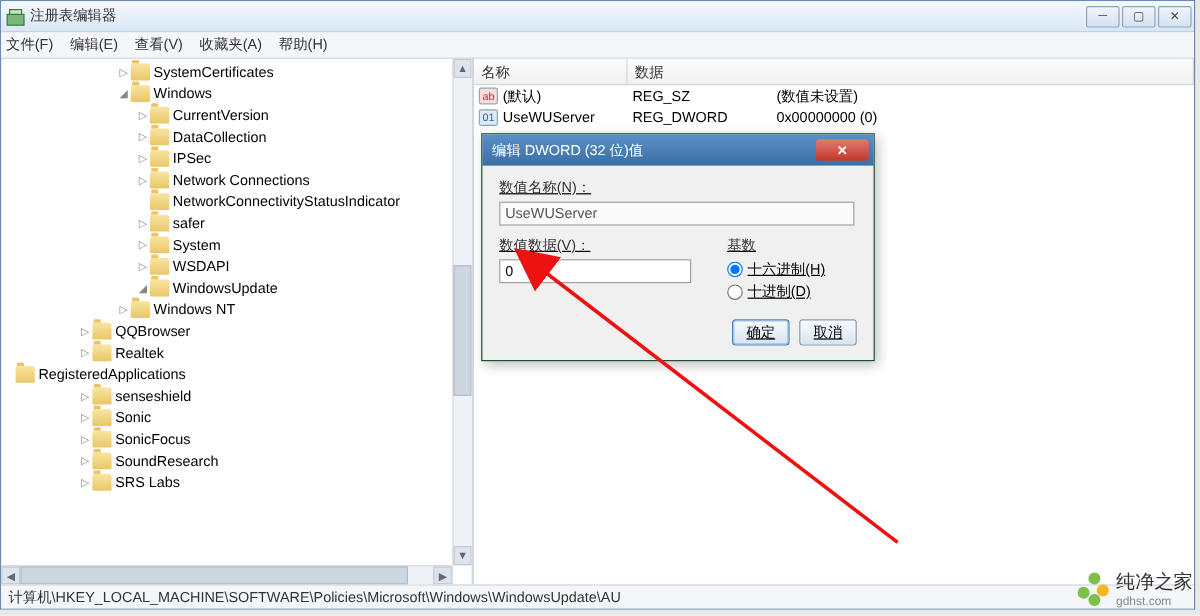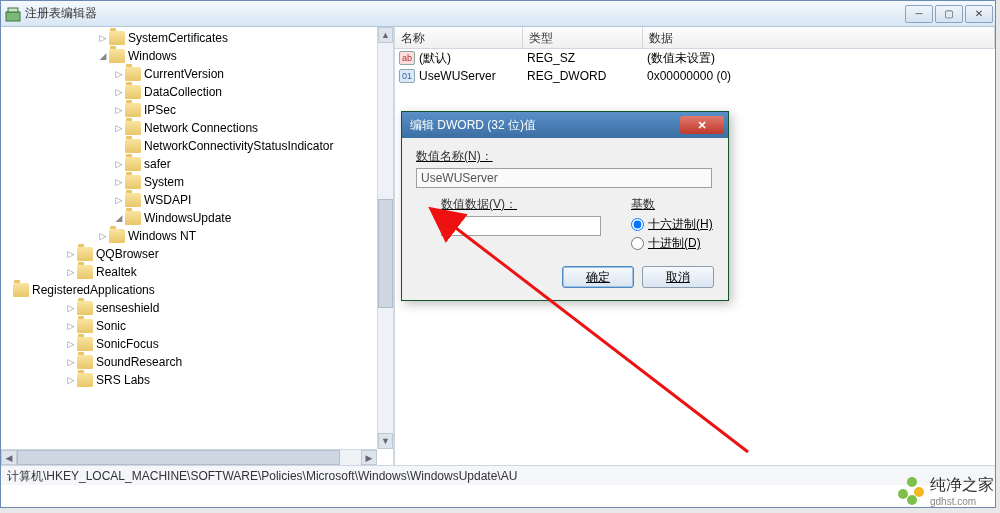--- a/index.html
+++ b/index.html
@@ -42,26 +42,26 @@
 
 .dialog { position: absolute; left: 401px; top: 111px; width: 328px; background: #f0f0f0; border: 1px solid #14532d; box-shadow: 3px 3px 10px rgba(0,0,0,.25); }
 .dlg-title { height: 26px; background: linear-gradient(#5a90c7,#3b6fa4); color: #fff; display:flex; align-items:center; padding-left:8px; }
 .dlg-title-text { flex:1; }
 .dlg-close { width: 44px; height: 18px; margin-right: 4px; background: linear-gradient(#e07b6e,#c0392b); border-radius: 3px; display:flex;align-items:center;justify-content:center;color:#fff;font-weight:bold;font-size:11px; cursor:pointer;}
 .dlg-body { padding: 10px 14px 12px 14px; text-decoration: underline; }
 .field-label { color:#333; margin-bottom:3px; }
 .field-input { width: 296px; height: 20px; border: 1px solid #a0a0a0; background:#fff; padding: 1px 4px; margin-bottom: 8px; }
 .field-input.readonly { background:#fafafa; color:#555; }
 .dlg-row2 { display:flex; gap: 26px; }
-.colL { width: 164px; margin-left: 25px; }
+.colL { width: 164px; }
 .colR { }
 .radio-row { display:flex; align-items:center; margin-bottom:2px; }
 .radio-row input { margin-right:4px; }
 .dlg-btns { display:flex; justify-content:flex-end; gap:8px; margin-top:12px; }
-.dlg-btn { width: 72px; height: 22px; border:1px solid #8a9db0; background:linear-gradient(#f7fafd,#d9e4f0); border-radius:3px; cursor:pointer;text-align:center; }
+.dlg-btn { width: 48px; height: 22px; border:1px solid #8a9db0; background:linear-gradient(#f7fafd,#d9e4f0); border-radius:3px; cursor:pointer;text-align:center; }
 .dlg-btn.primary { border-color:#4d87c2; box-shadow: 0 0 0 1px #9cc2e6 inset; }
 
 
 .statusbar { height: 20px; border-top: 1px solid #d0d7e0; background:#f4f6f9; padding: 2px 6px; color:#333; }
 
 
 .hscroll { position:absolute; left:0; right:16px; bottom:0; height:16px; background:#eef1f5; border-top:1px solid #d0d7e0; display:flex; }
 .hscroll .arr { width:16px; height:100%; background:#dde4ec; border:1px solid #c0cad6; display:flex;align-items:center;justify-content:center;color:#667;font-size:9px; cursor:pointer;}
 .hscroll .thumb { height:100%; background:#cdd6e1; border:1px solid #b0bcc9; }
 .vscroll { position:absolute; right:0; top:0; bottom:16px; width:16px; background:#eef1f5; border-left:1px solid #d0d7e0; display:flex; flex-direction:column; }
@@ -89,20 +89,27 @@
         <rect x="3" y="2" width="10" height="4" fill="#c9e3c8" stroke="#3a7a3a"></rect>
       </svg>
     <span class="titlebar-text">注册表编辑器</span>
     <div class="win-controls">
       <div class="win-btn">─</div>
       <div class="win-btn">▢</div>
       <div class="win-btn">✕</div>
     </div>
   </div>
 
+  <div class="menubar">
+    <span>文件(F)</span>
+    <span>编辑(E)</span>
+    <span>查看(V)</span>
+    <span>收藏夹(A)</span>
+    <span>帮助(H)</span>
+  </div>
 
   <div class="content">
 
     <div class="tree-pane">
       <div class="tree" id="tree">
           <div class="node" style="padding-left: 96px;">
             <span class="twisty">▷</span>
             <span class="folder"></span>
             <span>SystemCertificates</span>
           </div>
@@ -214,21 +221,20 @@
         <div style="flex:1;position:relative">
             <div class="thumb" style="position:absolute;top:40%;height:28%;left:0;right:0"></div>
           </div>
         <div class="arr">▼</div>
       </div>
     </div>
 
     <div class="list-pane">
       <div class="list-header">
         <div class="col-name">名称</div>
-        <div class="col-type">类型</div>
         <div class="col-data">数据</div>
       </div>
       <div class="list-body" id="list-body">
           <div class="row">
             <span class="ic ic-str">ab</span>
             <span>(默认)</span>
             <span>REG_SZ</span>
             <span>(数值未设置)</span>
           </div>
           <div class="row">

